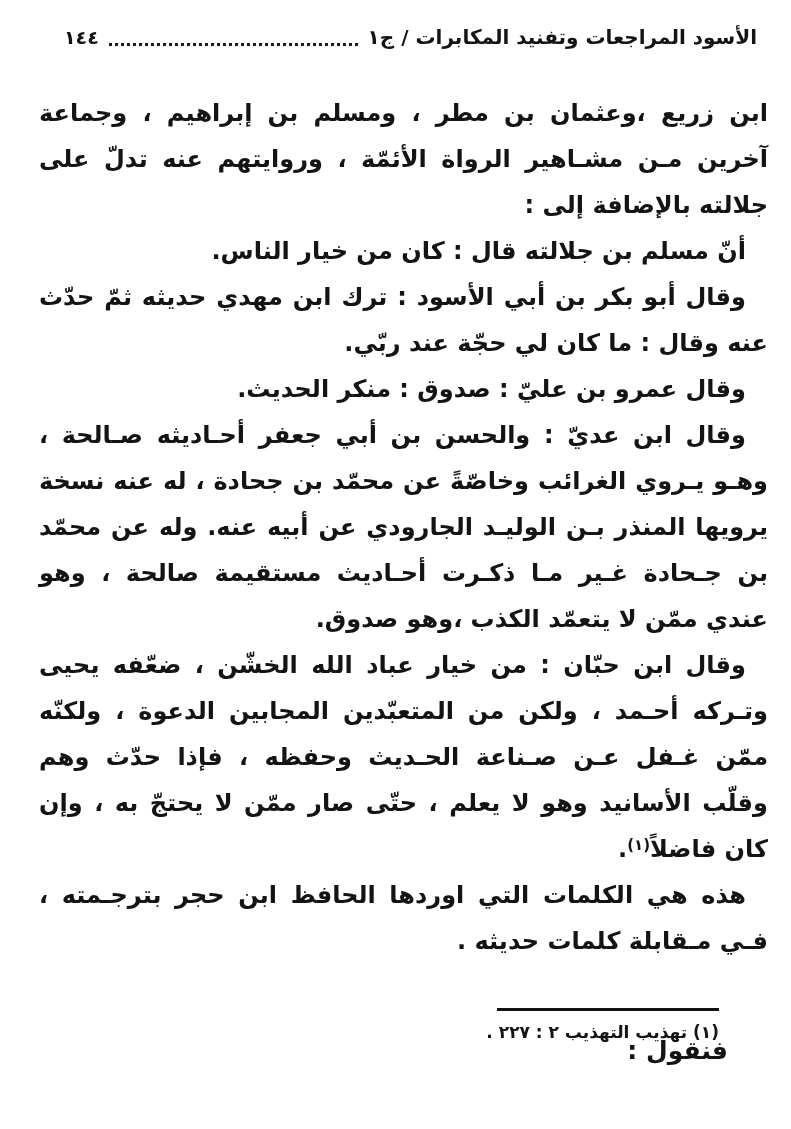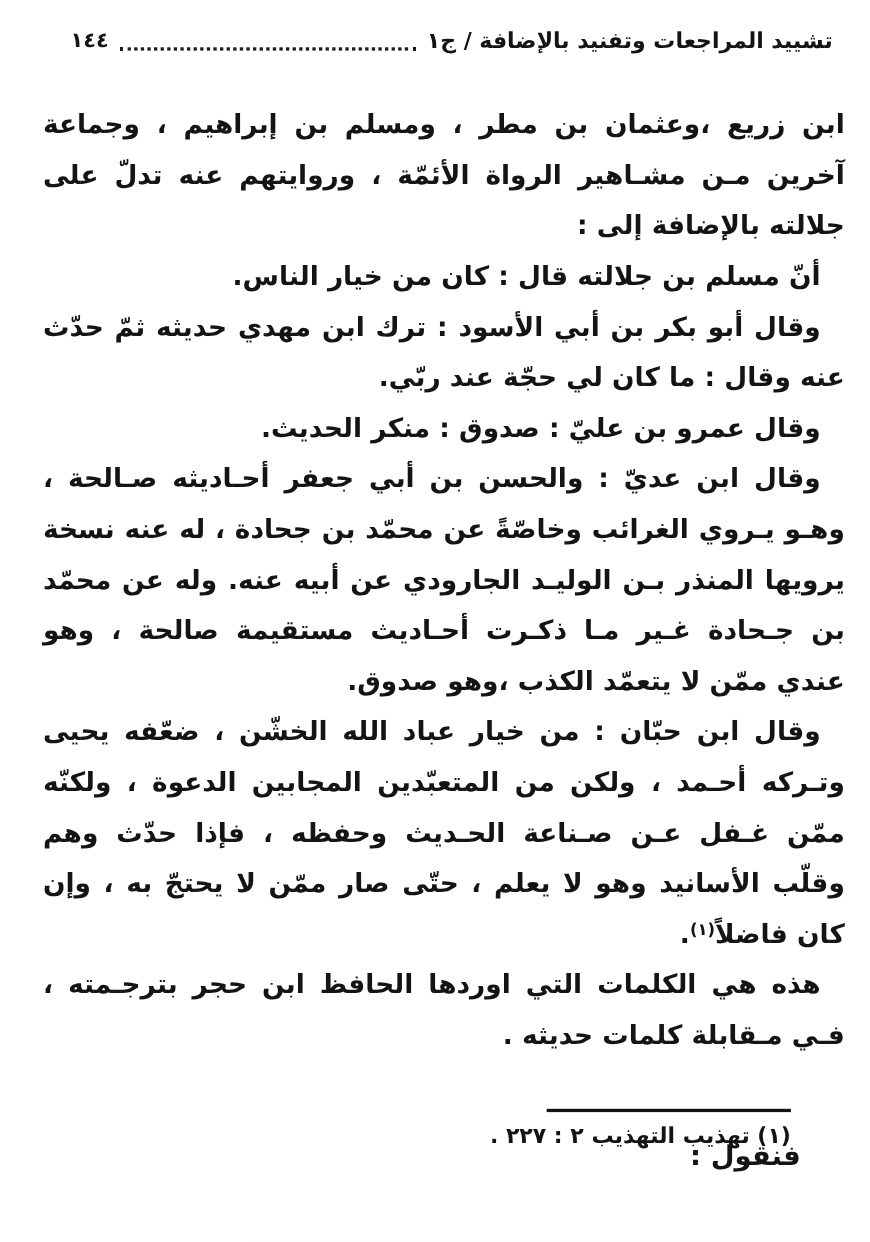--- a/index.html
+++ b/index.html
@@ -80,33 +80,33 @@
     text-align: right;
   }
   .fn-rule {
     border: 0;
     border-top: 3px solid #121212;
     margin: 0;
     width: 100%;
   }
   .fn-text {
     margin: 9px 0 0 0;
-    font-size: 20px;
+    font-size: 17px;
     font-weight: bold;
     line-height: 24px;
     white-space: nowrap;
   }
 </style>
 </head>
 <body>
 
 <div class="page">
 
   <header class="running-head">
-    <span class="head-title">تشييد المراجعات وتفنيد بالإضافة / ج١</span>
+    <span class="head-title">الأسود المراجعات وتفنيد المكابرات / ج١</span>
     <span class="head-leader"></span>
     <span class="head-pagenum">١٤٤</span>
   </header>
 
   <main class="body-text">
     <p class="para flush">ابن زريع ،وعثمان بن مطر ، ومسلم بن إبراهيم ، وجماعة آخرين مـن مشـاهير الرواة الأئمّة ، وروايتهم عنه تدلّ على جلالته بالإضافة إلى :</p>
     <p class="para indent">أنّ مسلم بن جلالته قال : كان من خيار الناس.</p>
     <p class="para indent">وقال أبو بكر بن أبي الأسود : ترك ابن مهدي حديثه ثمّ حدّث عنه وقال : ما كان لي حجّة عند ربّي.</p>
     <p class="para indent">وقال عمرو بن عليّ : صدوق : منكر الحديث.</p>
     <p class="para indent">وقال ابن عديّ : والحسن بن أبي جعفر أحـاديثه صـالحة ، وهـو يـروي الغرائب وخاصّةً عن محمّد بن جحادة ، له عنه نسخة يرويها المنذر بـن الوليـد الجارودي عن أبيه عنه. وله عن محمّد بن جـحادة غـير مـا ذكـرت أحـاديث مستقيمة صالحة ، وهو عندي ممّن لا يتعمّد الكذب ،وهو صدوق.</p>

